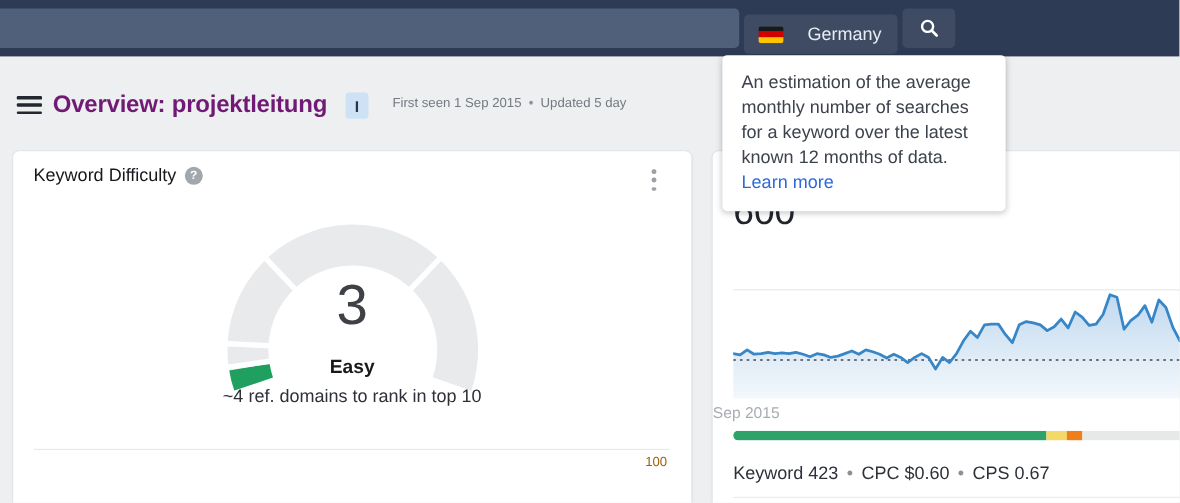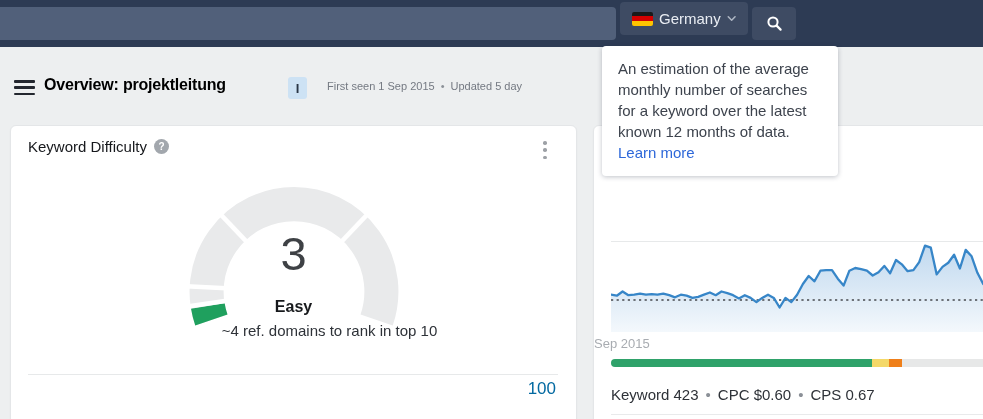--- a/index.html
+++ b/index.html
@@ -6,53 +6,53 @@
   html,body { width: 983px; height: 419px; }
   body {
     position: relative; overflow: hidden;
     background: #edeff0;
     font-family: "Liberation Sans", sans-serif;
     color: #1d212a;
   }
   
   .navbar { position: absolute; left:0; top:0; width:983px; height:47px; background:#2d3b54; z-index:10; }
   .nav-input { position:absolute; left:-8px; top:7px; width:624px; height:33px; background:#51607a; border:none; border-radius:4px; color:#fff; font-size:15px; padding:0 12px; outline:none; font-family:inherit; }
-  .country-btn { position:absolute; left:620px; top:2px; width:128px; height:33px; background:#3e4b63; border-radius:4px; display:flex; align-items:center; gap:6px; padding:0 12px; cursor:pointer; }
+  .country-btn { position:absolute; left:620px; top:12px; width:128px; height:33px; background:#3e4b63; border-radius:4px; display:flex; align-items:center; gap:20px; padding:0 12px; cursor:pointer; }
   .country-label { color:#e9edf3; font-size:15px; flex:1; }
   .flag { width:21px; height:14px; border-radius:2px; overflow:hidden; display:flex; flex-direction:column; flex:none; }
   .flag div { flex:1; }
   .flag .f1 { background:#1a1a1a; } .flag .f2 { background:#d30000; } .flag .f3 { background:#ffc400; }
   .search-btn { position:absolute; left:752px; top:7px; width:44px; height:33px; background:#3e4b63; border-radius:4px; display:flex; align-items:center; justify-content:center; cursor:pointer; }
   
   .tooltip { position:absolute; left:602px; top:46px; width:236px; background:#fff; border-radius:4px; padding:12px 16px 13px 16px; font-size:15px; line-height:21px; color:#3d434d; box-shadow:0 1px 5px rgba(30,40,60,.28); z-index:50; }
   .tooltip a { color:#2e68d9; text-decoration:none; cursor:pointer; }
   
   .page-header { position:absolute; left:0; top:47px; width:983px; height:78px; }
   .hamburger { position:absolute; left:14px; top:33px; width:21px; height:15px; display:flex; flex-direction:column; justify-content:space-between; cursor:pointer; }
   .hamburger div { height:2.5px; background:#23272f; border-radius:1px; }
-  .page-title { position:absolute; left:44px; top:29px; font-size:16px; font-weight:700; color:#000000; letter-spacing:-0.2px; }
+  .page-title { position:absolute; left:44px; top:29px; font-size:20px; font-weight:700; color:#701a75; letter-spacing:-0.2px; }
   .info-badge { position:absolute; left:288px; top:30px; width:19px; height:22px; background:#cde2f4; border-radius:3px; display:flex; align-items:center; justify-content:center; font-size:13px; font-weight:700; color:#2a3646; cursor:pointer; }
   .page-meta { position:absolute; left:327px; top:33px; font-size:11px; color:#747982; white-space:nowrap; }
   .page-meta .sep { color:#8b9097; margin:0 6px; }
   
   .card { position:absolute; top:125px; background:#fff; border:1px solid #e4e6e8; border-radius:6px; box-shadow:0 1px 2px rgba(0,0,0,.04); }
   .card-kd { left:10px; width:567px; height:310px; }
   .card-sv { left:593px; width:400px; height:310px; }
   .card-title-row { position:absolute; left:17px; top:12px; display:flex; align-items:center; gap:7px; }
   .card-title { font-size:15px; font-weight:400; color:#16181c; }
   .help-icon { width:15px; height:15px; border-radius:50%; background:#a2a7ad; color:#fff; font-size:10px; font-weight:700; display:flex; align-items:center; justify-content:center; cursor:pointer; }
   .kebab { position:absolute; right:24px; top:13px; width:14px; height:22px; display:flex; flex-direction:column; align-items:center; justify-content:space-between; padding:2px 0; cursor:pointer; }
   .kebab div { width:3.5px; height:3.5px; border-radius:50%; background:#9da1a6; }
   
   .gauge-svg { position:absolute; left:50%; margin-left:-125px; top:52px; width:250px; height:168px; }
   .kd-score { position:absolute; left:0; top:100px; width:100%; text-align:center; font-size:47px; color:#3e4145; }
   .kd-rating { position:absolute; left:0; top:172px; width:100%; text-align:center; font-size:16px; font-weight:700; color:#17191c; }
-  .kd-desc { position:absolute; left:0; top:196px; width:100%; text-align:center; font-size:15px; color:#2e3238;margin-left:36px; }
+  .kd-desc { position:absolute; left:0; top:196px; width:100%; text-align:center; font-size:15px; color:#2e3238; }
   .kd-divider { position:absolute; left:17px; top:248px; width:530px; border-top:1px solid #e7e9ea; }
-  .kd-scale-max { position:absolute; right:20px; top:253px; font-size:17px; color:#0369a1; }
+  .kd-scale-max { position:absolute; right:20px; top:253px; font-size:11px; color:#a16207; }
   
   .sv-value { position:absolute; left:17px; top:33px; font-size:31px; color:#1f232a; }
   .sv-growth-row { position:absolute; left:17px; top:79px; display:flex; align-items:center; gap:7px; font-size:15px; color:#41464d; }
   .sv-growth-row .sep { color:#8b9097; margin:0 2px; }
   .lock-icon { display:inline-flex; margin-top:1px; }
   .sv-chart { position:absolute; left:17px; top:115px; width:378px; height:93px; border-top:1px solid #e7e9ea; cursor:crosshair; }
   .sv-chart svg { display:block; }
   .sv-start-label { position:absolute; left:0; top:210px; font-size:13px; color:#a8acb1; }
   .clicks-bar { position:absolute; left:17px; top:233px; width:378px; height:8px; border-radius:4px; overflow:hidden; display:flex; }
   .bar-seg { height:100%; }
@@ -124,20 +124,21 @@
   <div class="kd-desc">~4 ref. domains to rank in top 10</div>
   <div class="kd-divider"></div>
   <div class="kd-scale-max">100</div>
 </div>
 
 <div class="card card-sv">
   <div class="card-title-row">
     <span class="card-title">Search volume</span>
     <span class="help-icon">?</span>
   </div>
+  <div class="sv-value">600</div>
   <div class="sv-chart">
     <svg id="sv-chart-svg" width="378" height="92" viewBox="0 0 378 92">
         <defs>
           <linearGradient id="g1" x1="0" y1="0" x2="0" y2="1">
        <stop offset="0" stop-color="#5b9bd5" stop-opacity="0.38"></stop>
        <stop offset="1" stop-color="#5b9bd5" stop-opacity="0.07"></stop>
      </linearGradient>
         </defs>
      <path d="M 0.0 52.7 L 0.0 52.7 L 5.8 53.7 L 11.6 49.5 L 17.4 53.2 L 23.3 52.7 L 29.1 51.6 L 34.9 52.7 L 40.7 52.1 L 46.5 52.7 L 52.3 51.6 L 58.2 53.2 L 64.0 55.3 L 69.8 52.7 L 75.6 53.7 L 81.4 55.9 L 87.2 54.8 L 93.0 52.7 L 98.9 50.5 L 104.7 53.2 L 110.5 49.5 L 116.3 51.1 L 122.1 53.2 L 127.9 56.4 L 133.8 53.2 L 139.6 55.9 L 145.4 60.1 L 151.2 55.9 L 157.0 52.7 L 162.8 55.9 L 168.6 65.5 L 174.5 55.9 L 180.3 60.1 L 186.1 52.7 L 191.9 42.0 L 197.7 34.0 L 203.5 39.3 L 209.4 28.7 L 215.2 28.1 L 221.0 28.1 L 226.8 36.7 L 232.6 43.6 L 238.4 28.7 L 244.2 26.0 L 250.1 27.1 L 255.9 28.7 L 261.7 33.5 L 267.5 30.3 L 273.3 23.9 L 279.1 31.3 L 285.0 18.0 L 290.8 22.3 L 296.6 29.2 L 302.4 28.1 L 308.2 20.1 L 314.0 3.6 L 319.8 5.7 L 325.7 32.4 L 331.5 24.9 L 337.3 20.7 L 343.1 12.7 L 348.9 26.5 L 354.7 7.9 L 360.6 14.3 L 366.4 30.8 L 372.2 42.0 L 378.0 27.1 L 378 90 L 0 90 Z" fill="url(#g1)" stroke="none"></path>
      <line x1="0" y1="58.0" x2="378" y2="58.0" stroke="#6c7177" stroke-width="1.8" stroke-dasharray="2.2,3.4"></line>

